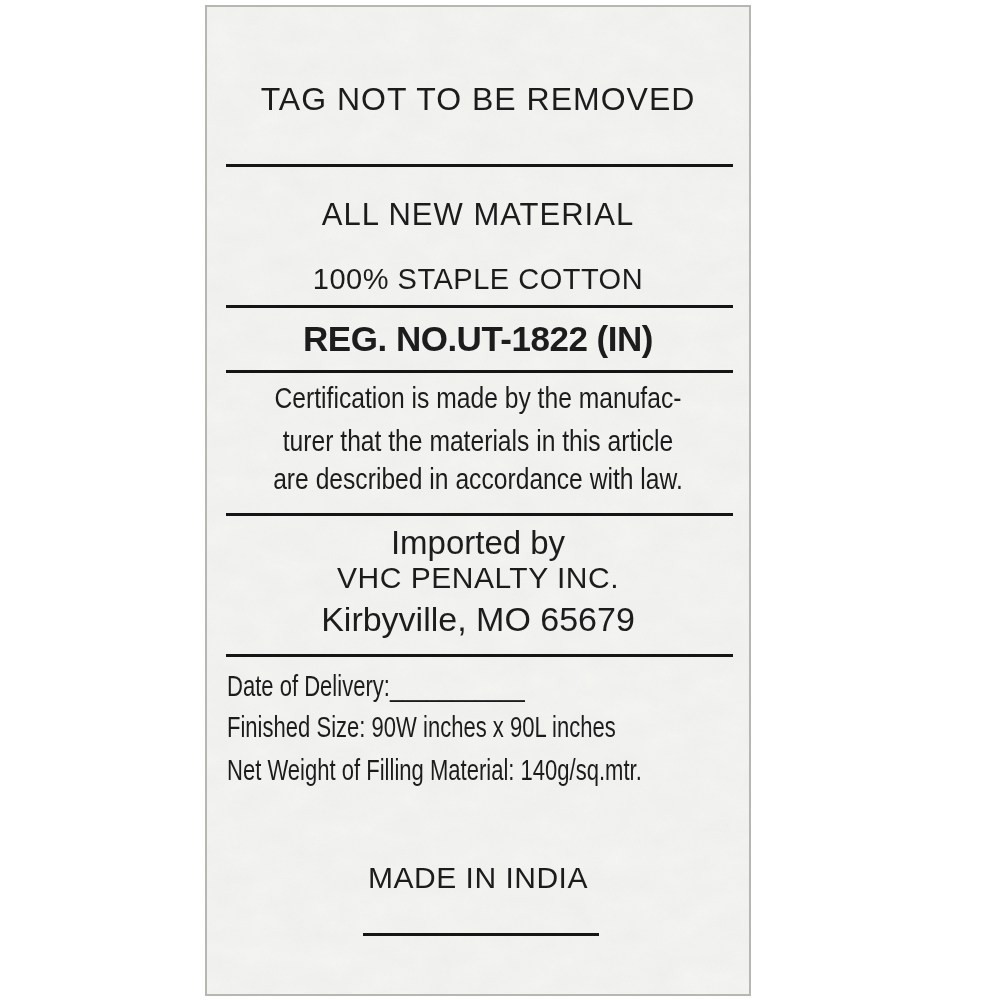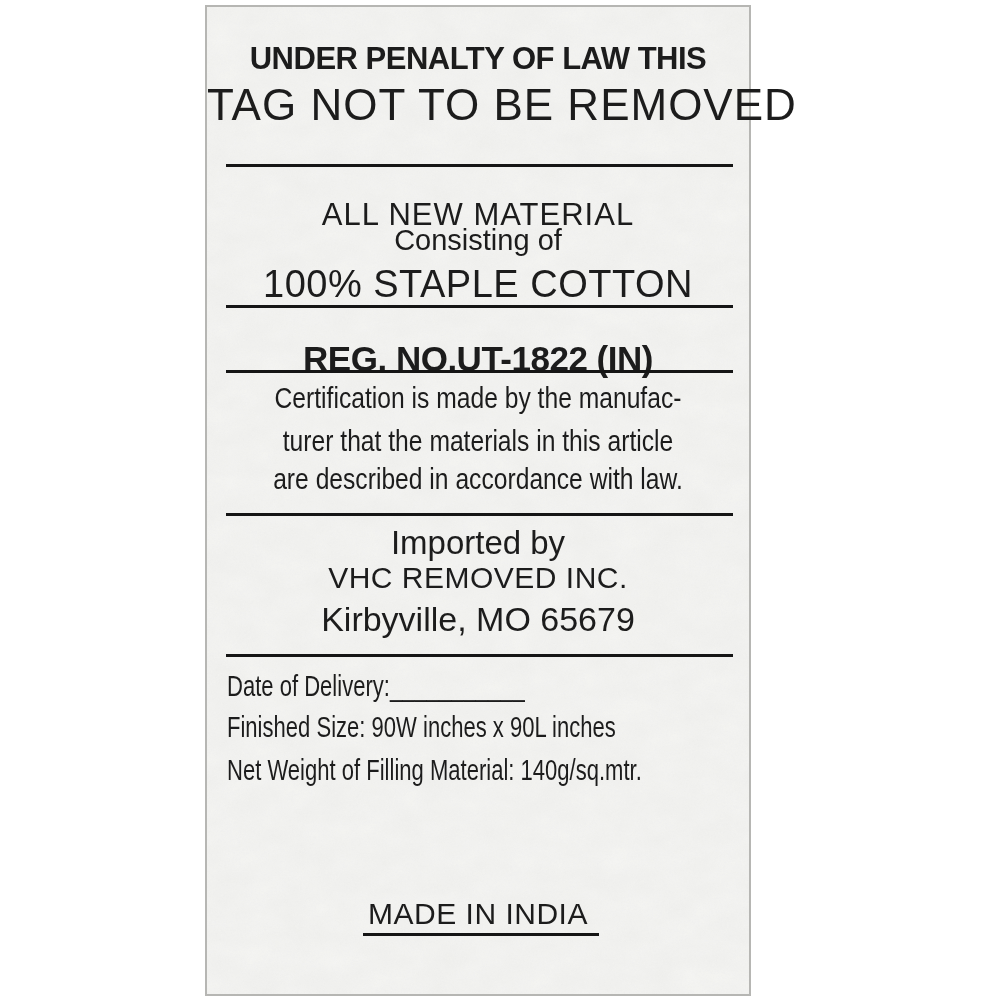--- a/index.html
+++ b/index.html
@@ -62,30 +62,30 @@
   .rule-short{
     position:absolute;
     left:156px;
     width:236px;
     height:3px;
     background:var(--rule);
     z-index:2;
   }
   
   .warn1{top:36px; font-size:31px; font-weight:bold; letter-spacing:-0.5px;}
-  .warn2{top:76px; font-size:44px; letter-spacing:1px;}
+  .warn2{top:76px; font-size:32px; letter-spacing:1px;}
   .warn3{top:119px; font-size:32px; letter-spacing:1px;}
   .rule1{top:157px;}
   
   .mat1{top:192px; font-size:31px; letter-spacing:1px;}
   .mat2{top:219px; font-size:29px;}
-  .mat3{top:258px; font-size:38px; letter-spacing:0.5px;}
+  .mat3{top:258px; font-size:29px; letter-spacing:0.5px;}
   .rule2{top:298px;}
   
-  .reg{top:314px; font-size:35px; font-weight:bold; letter-spacing:-0.5px;margin-top:20px;}
+  .reg{top:314px; font-size:35px; font-weight:bold; letter-spacing:-0.5px;}
   .rule3{top:363px;}
   
   .cert{font-size:29px; transform:scaleX(0.85); transform-origin:50% 50%;}
   .cert1{top:377px;}
   .cert2{top:420px;}
   .cert3{top:458px;}
   .rule4{top:506px;}
   
   .imp1{top:519px; font-size:33px;}
   .imp2{top:556px; font-size:30px; letter-spacing:0.5px;}
@@ -98,21 +98,21 @@
     text-align:left;
     font-size:29px;
     transform:scaleX(0.76);
     transform-origin:0 50%;
   }
   .det1{top:665px;}
   .det2{top:706px;}
   .det3{top:749px;}
   
   .fed{top:803px; font-size:30px; letter-spacing:-0.3px;}
-  .made{top:892px; font-size:30px; letter-spacing:0.5px;}
+  .made{top:856px; font-size:30px; letter-spacing:0.5px;}
   .rule6{top:926px;}
 </style>
 </head>
 <body>
 
 <div class="stage">
   <div class="tag">
 
     <svg class="texture" viewBox="0 0 546 991" preserveAspectRatio="none" aria-hidden="true">
       <defs>
@@ -128,43 +128,41 @@
           <feColorMatrix in="g" type="matrix" values="0 0 0 0 0.72
                     0 0 0 0 0.72
                     0 0 0 0 0.70
                     0 0 0 0.4 0"></feColorMatrix>
         </filter>
       </defs>
       <rect width="546" height="991" filter="url(#paperNoise)" opacity="0.7"></rect>
       <rect width="546" height="991" filter="url(#paperGrain)" opacity="0.25"></rect>
     </svg>
 
-    <div class="line warn1">UNDER PENALTY OF LAW THIS</div>
     <div class="line warn2">TAG NOT TO BE REMOVED</div>
 
     <div class="rule rule1"></div>
 
     <div class="line mat1">ALL NEW MATERIAL</div>
-    <div class="line mat2">Consisting of</div>
     <div class="line mat3">100% STAPLE COTTON</div>
 
     <div class="rule rule2"></div>
 
     <div class="line reg">REG. NO.UT-1822 (IN)</div>
 
     <div class="rule rule3"></div>
 
     <div class="line cert cert1">Certification is made by the manufac-</div>
     <div class="line cert cert2">turer that the materials in this article</div>
     <div class="line cert cert3">are described in accordance with law.</div>
 
     <div class="rule rule4"></div>
 
     <div class="line imp1">Imported by</div>
-    <div class="line imp2">VHC REMOVED INC.</div>
+    <div class="line imp2">VHC PENALTY INC.</div>
     <div class="line imp3">Kirbyville, MO 65679</div>
 
     <div class="rule rule5"></div>
 
     <div class="line det det1">
       <span>Date of Delivery:</span><span>___________</span>
     </div>
     <div class="line det det2">Finished Size: 90W inches x 90L inches</div>
     <div class="line det det3">Net Weight of Filling Material: 140g/sq.mtr.</div>
 

